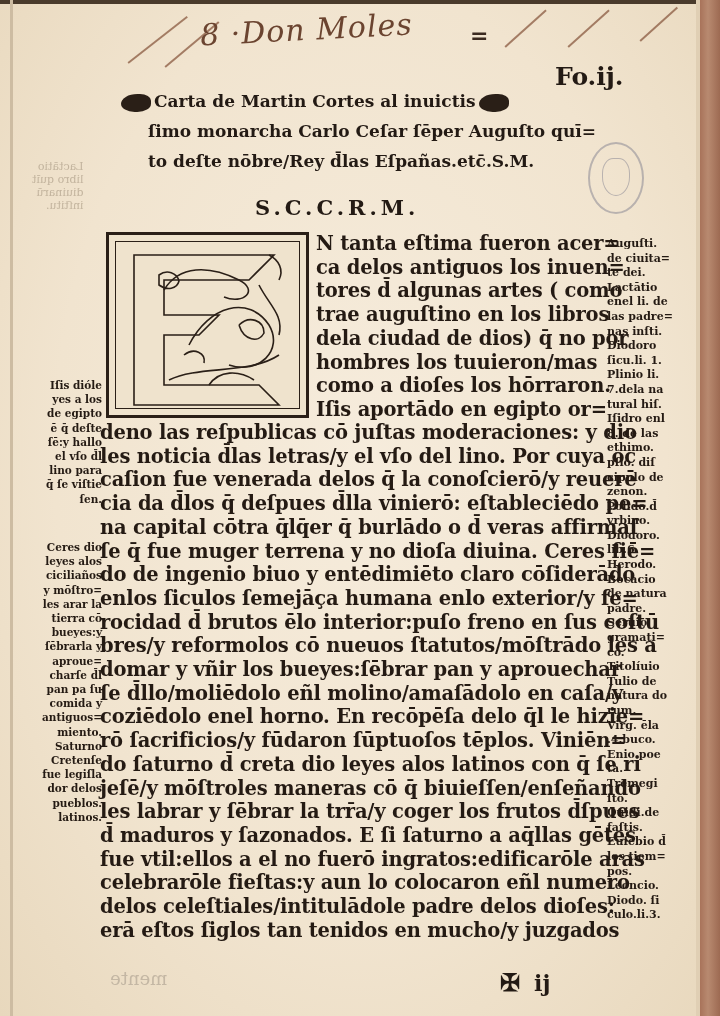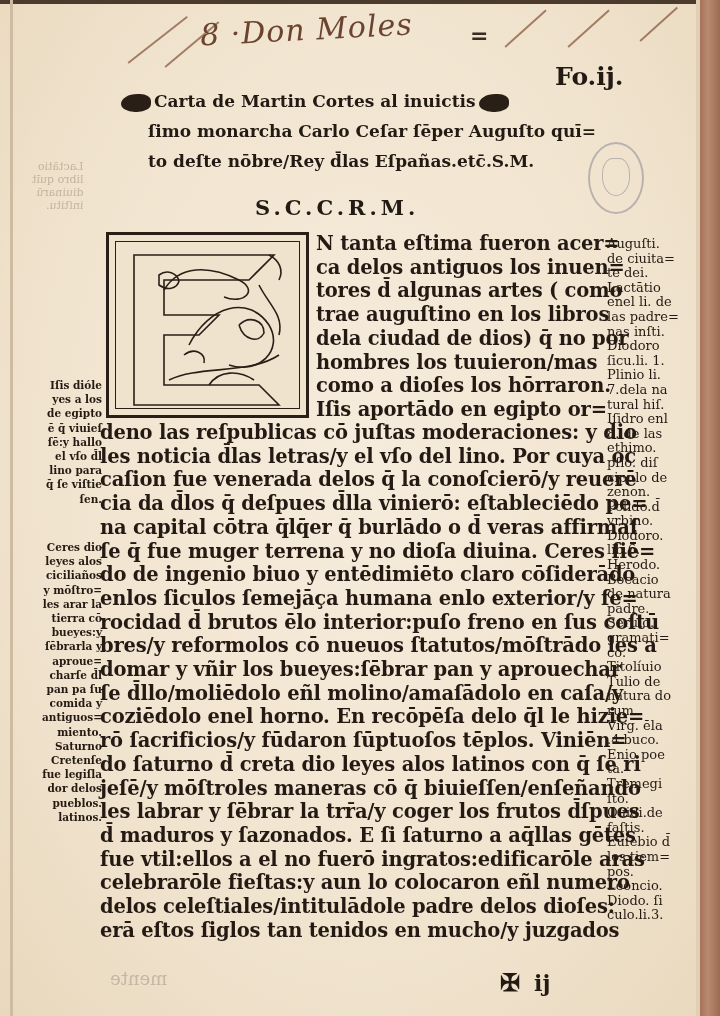--- a/index.html
+++ b/index.html
@@ -51,21 +51,21 @@
   .initial-inner { position:absolute; left:6px; top:6px; right:6px; bottom:6px; border:1.5px solid #2a1f17; }
   .initial svg { position:absolute; left:0; top:0; }
 
   .body-text { position:absolute; left:100px; color:#241a13; font-family:"DejaVu Serif",serif; font-weight:bold;
     font-size:19.5px; line-height:23.7px; letter-spacing:-.2px; }
   .body-text .ln { display:block; white-space:nowrap; }
   .narrow { left:316px; top:232px; width:290px; }
   .wide { left:100px; top:421px; width:510px; }
 
   .margin-right { position:absolute; left:607px; top:237px; width:82px; color:#241a13;
-    font-family:"DejaVu Serif",serif; font-weight:normal; font-size:13px; line-height:14.6px; }
+    font-family:"DejaVu Serif",serif; font-weight:bold; font-size:11px; line-height:14.6px; }
   .margin-right .ln { display:block; white-space:nowrap; }
   .margin-left { position:absolute; left:38px; color:#241a13; font-family:"DejaVu Serif",serif; font-weight:bold;
     font-size:10.5px; line-height:14.2px; width:64px;text-align:right; }
   .margin-left .ln { display:block; white-space:nowrap; }
   .ml1 { top:378px; }
   .ml2 { top:540px; }
 
   .signature-mark { position:absolute; left:500px; top:968px; font-family:"DejaVu Serif",serif; font-weight:bold;
     font-size:22px; color:#231a14; }
   .sig-cross { display:inline-block; margin-right:14px; font-size:24px; }
@@ -210,21 +210,21 @@
       <span class="ln">los tiem=</span>
       <span class="ln">pos.</span>
       <span class="ln">Leoncio.</span>
       <span class="ln">Diodo. ſi</span>
       <span class="ln">culo.li.3.</span>
     </div>
   <div class="margin-left ml1" id="ml1">
       <span class="ln">Iſis dióle</span>
       <span class="ln">yes a los</span>
       <span class="ln">de egipto</span>
-      <span class="ln">ē q̄ viuieſ</span>
+      <span class="ln">ē q̄ deſte</span>
       <span class="ln">ſē:y hallo</span>
       <span class="ln">el vſo d̄l</span>
       <span class="ln">lino para</span>
       <span class="ln">q̄ ſe viſtie</span>
       <span class="ln">ſen.</span>
     </div>
   <div class="margin-left ml2" id="ml2">
       <span class="ln">Ceres dio</span>
       <span class="ln">leyes alos</span>
       <span class="ln">ciciliaños</span>

